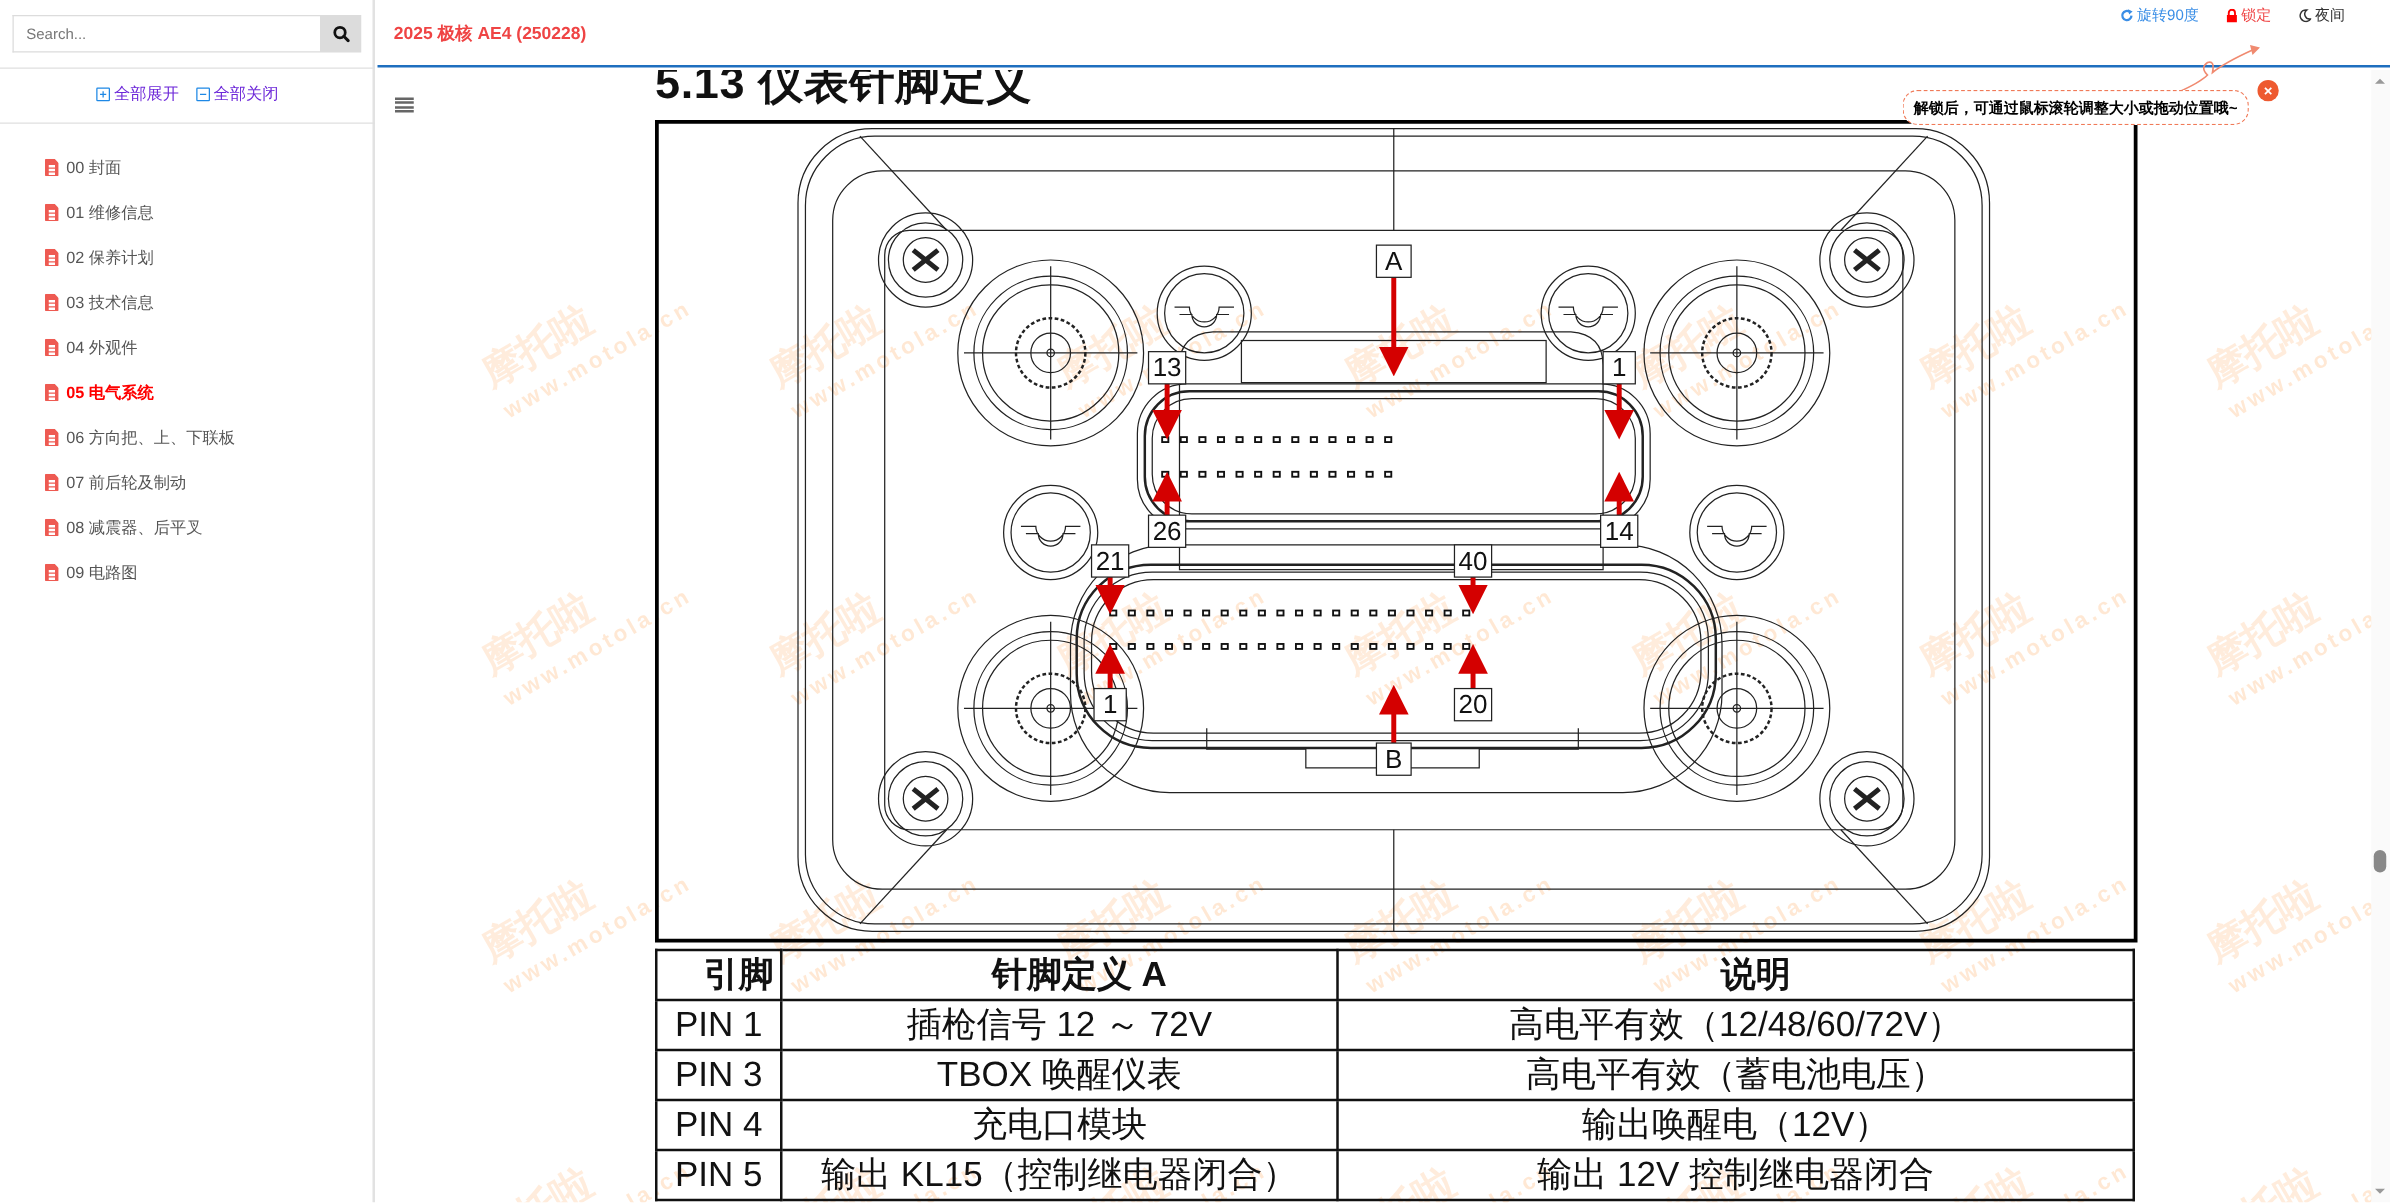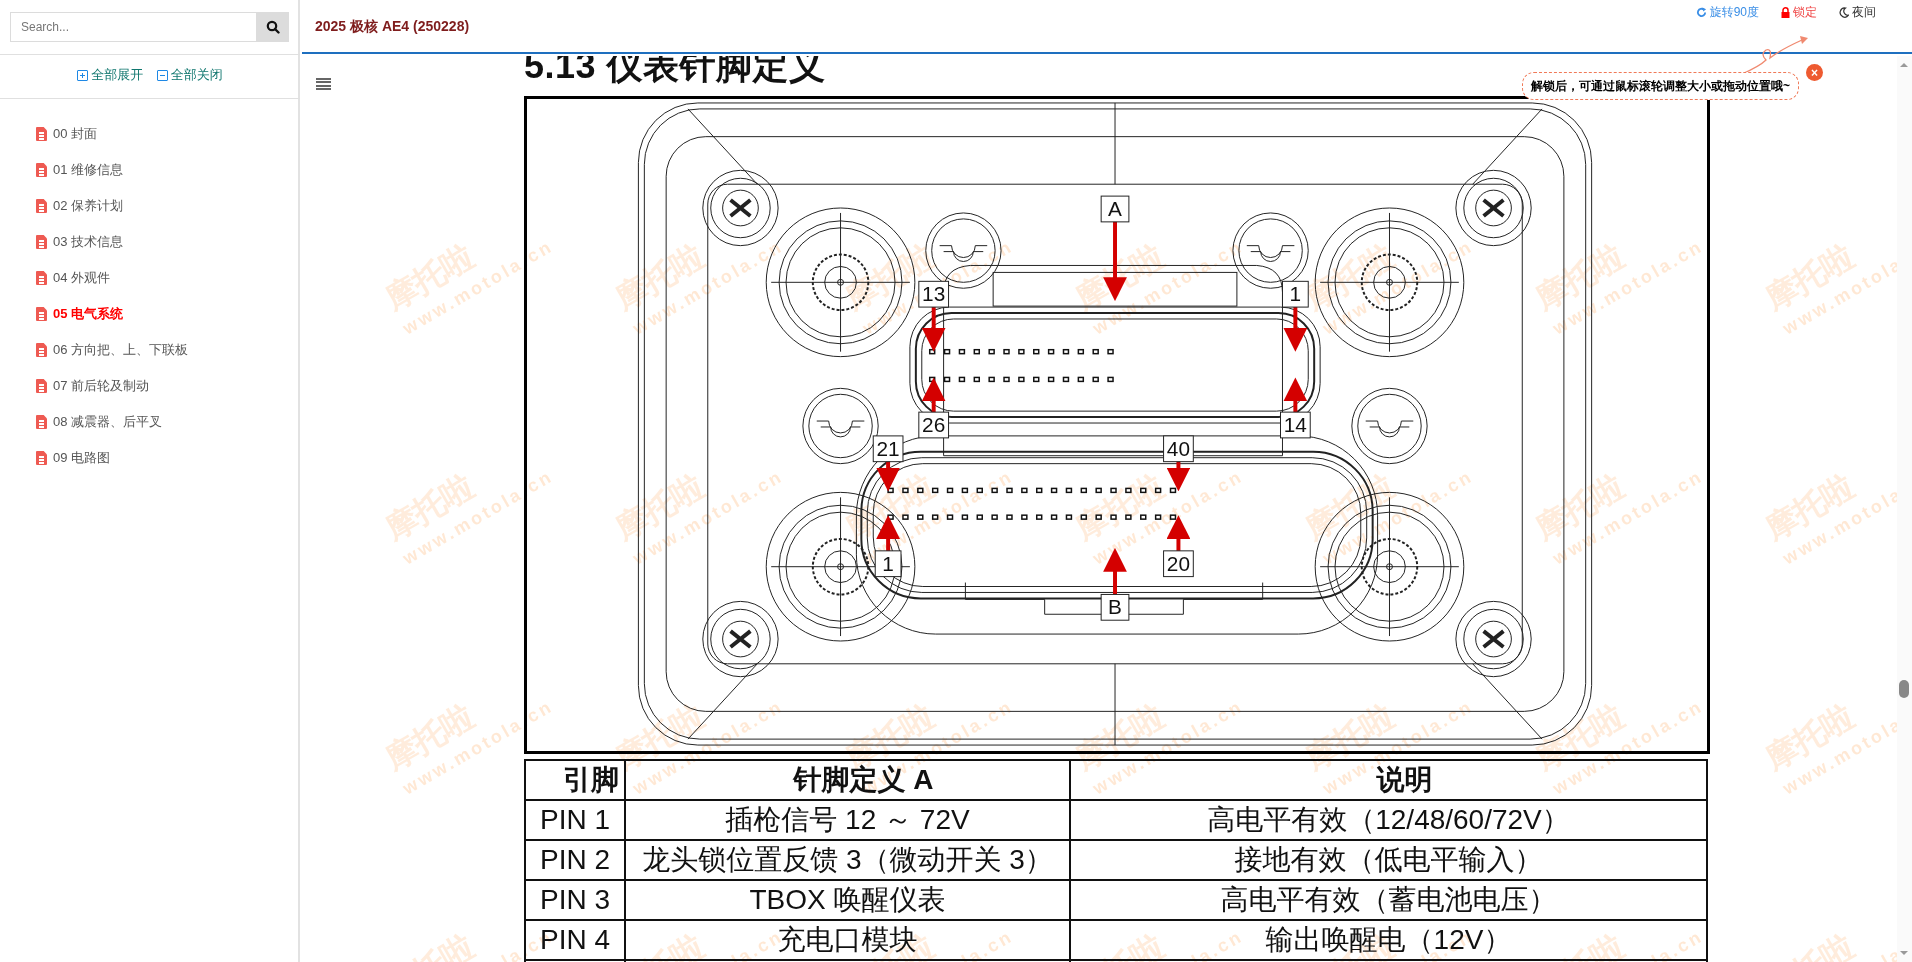--- a/index.html
+++ b/index.html
@@ -6,35 +6,35 @@
   html, body { width: 1912px; height: 962px; overflow: hidden; background: #fff; font-family: "Liberation Sans", "DejaVu Sans", sans-serif; }
   .app { position: relative; width: 1912px; height: 800px; }
 
   
   .sidebar { position: absolute; left: 0; top: 0; width: 300px; height: 962px; background: #fff; border-right: 2px solid #e2e2e2; }
   .search-wrap { position: absolute; left: 10px; top: 12px; width: 279px; height: 30px; display: flex; }
   .search-input { flex: 1; height: 30px; border: 1px solid #dcdcdc; border-right: none; padding: 0 10px; font-size: 12px; color: #666; font-family: "Liberation Sans", sans-serif; outline: none; }
   .search-input::placeholder { color: #777; }
   .search-btn { width: 33px; height: 30px; background: #dcdcdc; border: none; display: flex; align-items: center; justify-content: center; cursor: pointer; }
   .sb-divider1 { position: absolute; left: 0; top: 54px; width: 300px; height: 1px; background: #e0e0e0; }
-  .expand-row { position: absolute; left: 0; top: 66px; width: 300px; text-align: center; font-size: 13px; color: #0f766e; }
+  .expand-row { position: absolute; left: 0; top: 66px; width: 300px; text-align: center; font-size: 13px; color: #6d28d9; }
   .expand-row span.lnk { cursor: pointer; margin: 0 5px; display: inline-flex; align-items: center; gap: 3px; }
   .box-icon { display: inline-block; width: 11px; height: 11px; border: 1px solid #1e88e5; position: relative; border-radius: 1px; }
   .box-icon::before { content: ""; position: absolute; left: 2px; top: 4px; width: 5px; height: 1px; background: #1e88e5; }
   .box-icon.plus::after { content: ""; position: absolute; left: 4px; top: 2px; width: 1px; height: 5px; background: #1e88e5; }
   .sb-divider2 { position: absolute; left: 0; top: 98px; width: 300px; height: 1px; background: #e0e0e0; }
   .nav-list { position: absolute; left: 36px; top: 116px; list-style: none; }
   .nav-item { height: 36px; display: flex; align-items: center; gap: 6px; font-size: 13px; color: #555; cursor: pointer; }
   .nav-item.active { color: #f00; font-weight: bold; }
   .doc-icon { width: 11px; height: 14px; position: relative; background: #ee5a52; border-radius: 1px; clip-path: polygon(0 0, 70% 0, 100% 25%, 100% 100%, 0 100%); }
   .doc-icon::before { content: ""; position: absolute; left: 3px; top: 5px; width: 5px; height: 1.5px; background: #fff; box-shadow: 0 3px 0 #fff, 0 6px 0 #fff; }
 
   
   .header { position: absolute; left: 302px; top: 0; width: 1610px; height: 54px; background: #fff; border-bottom: 2px solid #1e6fbf; }
-  .doc-title { position: absolute; left: 13px; top: 18px; font-size: 14px; font-weight: bold; color: #7f1d1d; }
+  .doc-title { position: absolute; left: 13px; top: 18px; font-size: 14px; font-weight: bold; color: #ef4444; }
   .header-actions { position: absolute; right: 36px; top: 4px; display: flex; gap: 22px; font-size: 12px; }
   .act { display: inline-flex; align-items: center; gap: 3px; cursor: pointer; }
   .act.rotate { color: #3a8ee6; }
   .act.lock { color: #ef4444; }
   .act.night { color: #333; }
 
   
   .content { position: absolute; left: 302px; top: 56px; width: 1610px; height: 906px; overflow: hidden; background: #fff; }
   .hamburger { position: absolute; left: 14px; top: 22px; width: 15px; height: 12px; cursor: pointer; }
   .hamburger span { display: block; height: 2px; background: #666; margin-bottom: 1.3px; }
@@ -446,25 +446,20 @@
           <th>说明</th>
         </tr>
       </thead>
       <tbody>
         <tr>
           <td>PIN 1</td>
           <td>插枪信号 12 ～ 72V</td>
           <td>高电平有效（12/48/60/72V）</td>
         </tr>
         <tr>
-          <td>PIN 2</td>
-          <td>龙头锁位置反馈 3（微动开关 3）</td>
-          <td>接地有效（低电平输入）</td>
-        </tr>
-        <tr>
           <td>PIN 3</td>
           <td>TBOX 唤醒仪表</td>
           <td>高电平有效（蓄电池电压）</td>
         </tr>
         <tr>
           <td>PIN 4</td>
           <td>充电口模块</td>
           <td>输出唤醒电（12V）</td>
         </tr>
         <tr>

